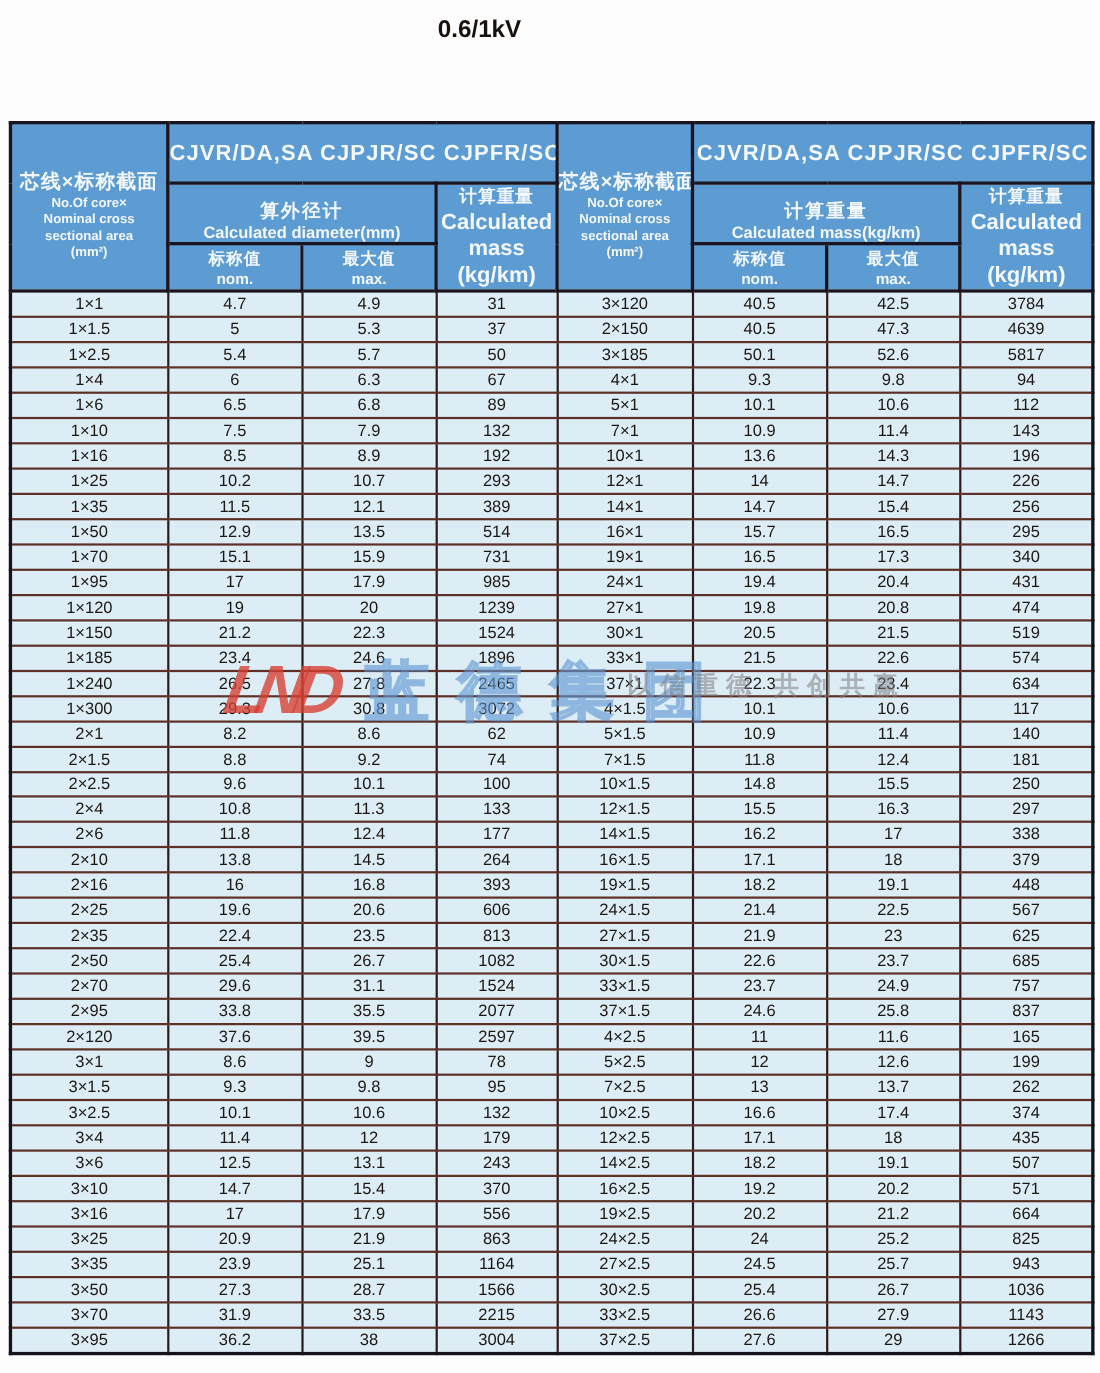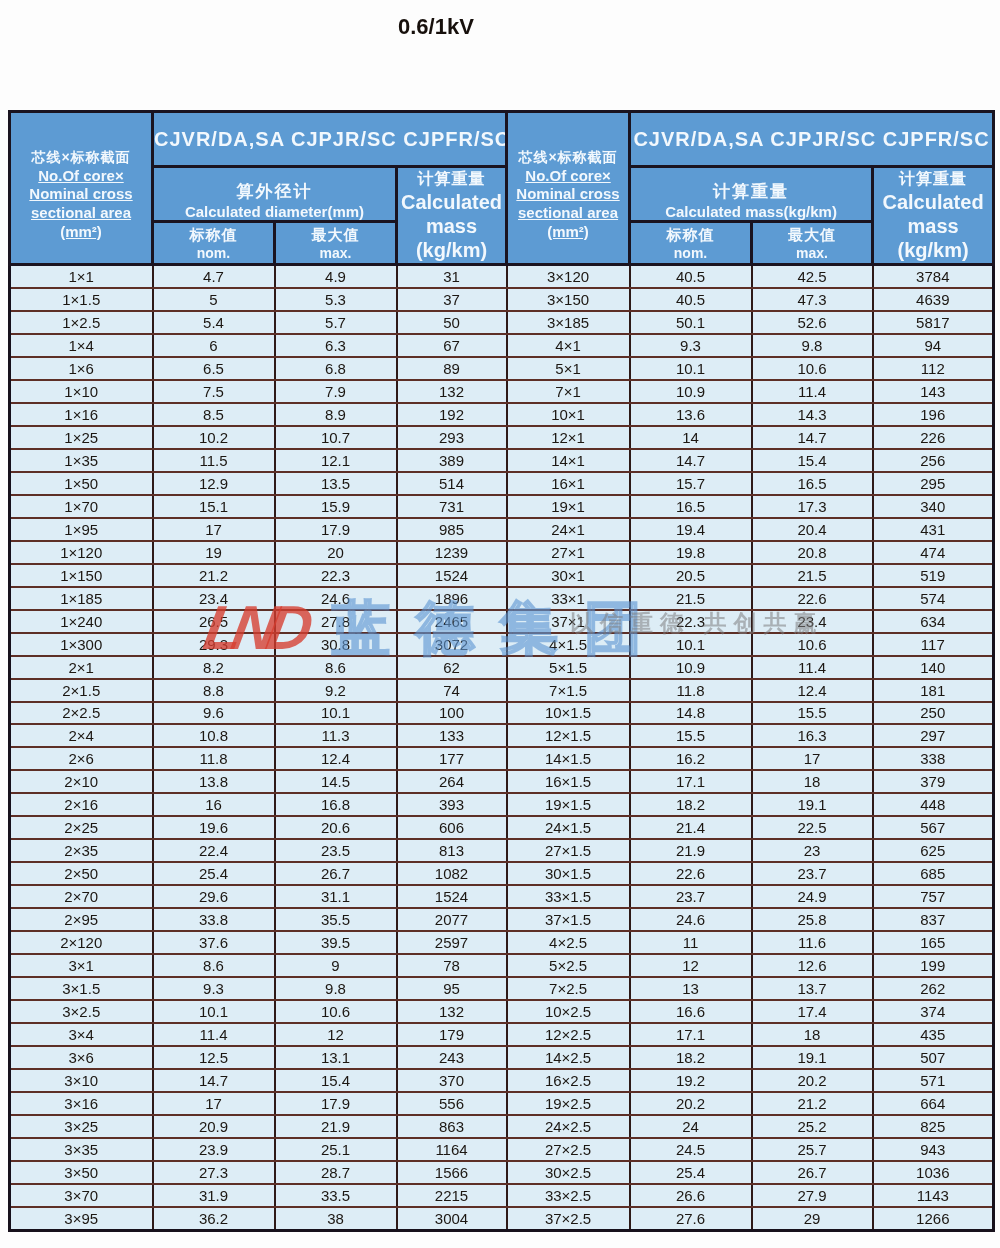--- a/index.html
+++ b/index.html
@@ -10,22 +10,22 @@
   .voltage{position:absolute;left:398px;top:14px;font-size:22px;font-weight:600;color:#17100c;}
   .subtitle-en{position:absolute;left:16px;top:58px;font-size:18px;font-weight:600;color:#241a14;}
 
   table.spec{position:absolute;left:8px;top:110px;width:984px;height:1122px;
     border-collapse:collapse;table-layout:fixed;background:#ddedf6;}
   table.spec td,table.spec th{padding:0;margin:0;overflow:hidden;white-space:nowrap;}
 
   
   th{background:#5d9bd3;color:#f2f8fd;font-weight:bold;border:3px solid #1a1420;vertical-align:middle;text-align:center;}
   .h-models{font-size:20px;letter-spacing:1px;height:52px;}
-  .h-spec .cn{font-size:14px;letter-spacing:1px;margin-top:14px;}
-  .h-spec .en{font-size:15px;font-weight:600;white-space:pre-line;line-height:1.25;text-decoration:underline;}
+  .h-spec .cn{font-size:18px;letter-spacing:1px;margin-top:14px;}
+  .h-spec .en{font-size:12px;font-weight:600;white-space:pre-line;line-height:1.25;}
   .h-group .cn{font-size:17px;letter-spacing:2px;margin-top:12px;}
   .h-group .en{font-size:15px;font-weight:600;}
   .h-sub{height:40px;}
   .h-sub .cn{font-size:15px;letter-spacing:1px;}
   .h-sub .en{font-size:14px;font-weight:600;}
   .h-mass .cn{font-size:16px;letter-spacing:1px;}
   .h-mass .en{font-size:20px;font-weight:600;white-space:pre-line;line-height:1.2;}
   .h-band2{height:46px;}
 
   
@@ -131,21 +131,21 @@
           <td>3×120</td>
           <td>40.5</td>
           <td>42.5</td>
           <td>3784</td>
         </tr>
         <tr>
           <td>1×1.5</td>
           <td>5</td>
           <td>5.3</td>
           <td>37</td>
-          <td>3×150</td>
+          <td>2×150</td>
           <td>40.5</td>
           <td>47.3</td>
           <td>4639</td>
         </tr>
         <tr>
           <td>1×2.5</td>
           <td>5.4</td>
           <td>5.7</td>
           <td>50</td>
           <td>3×185</td>

